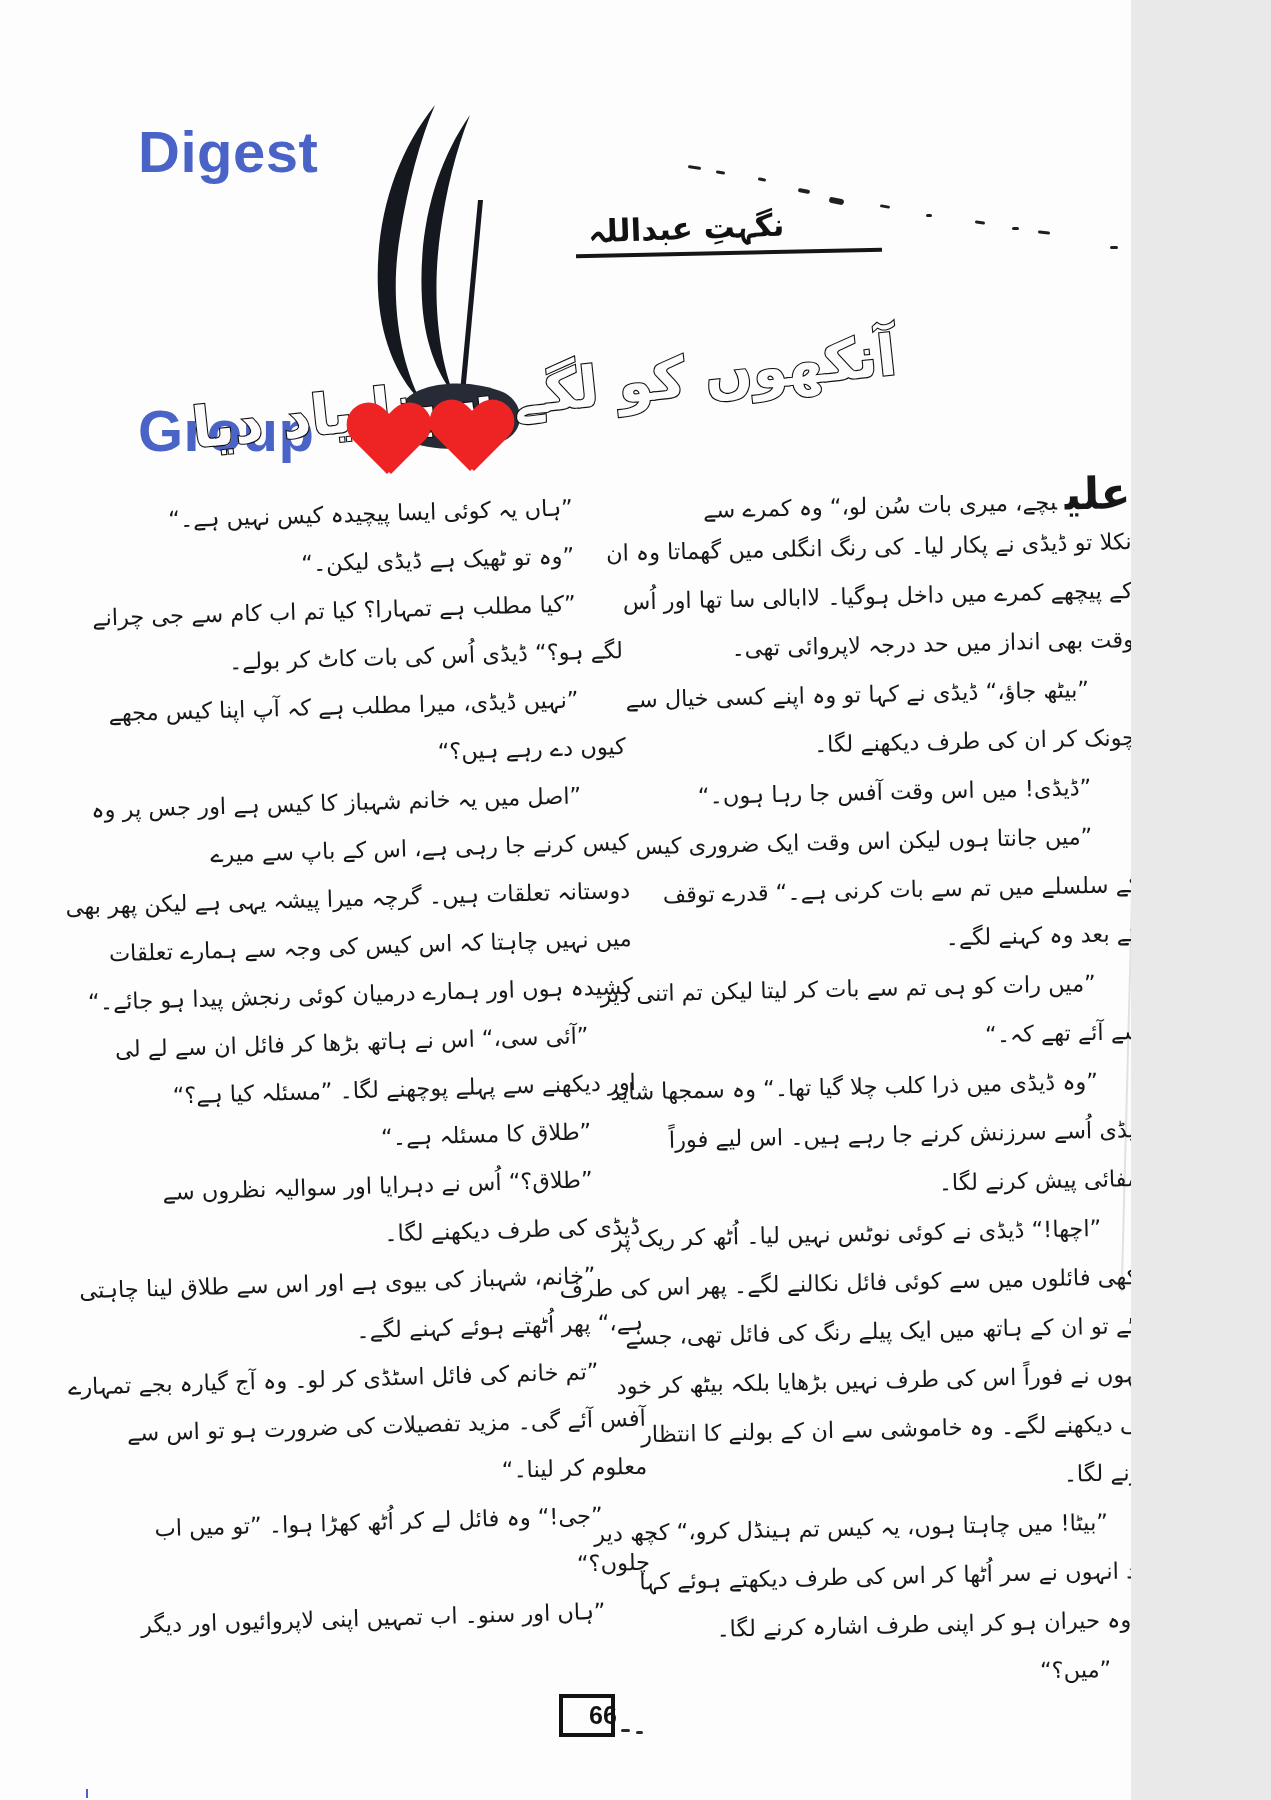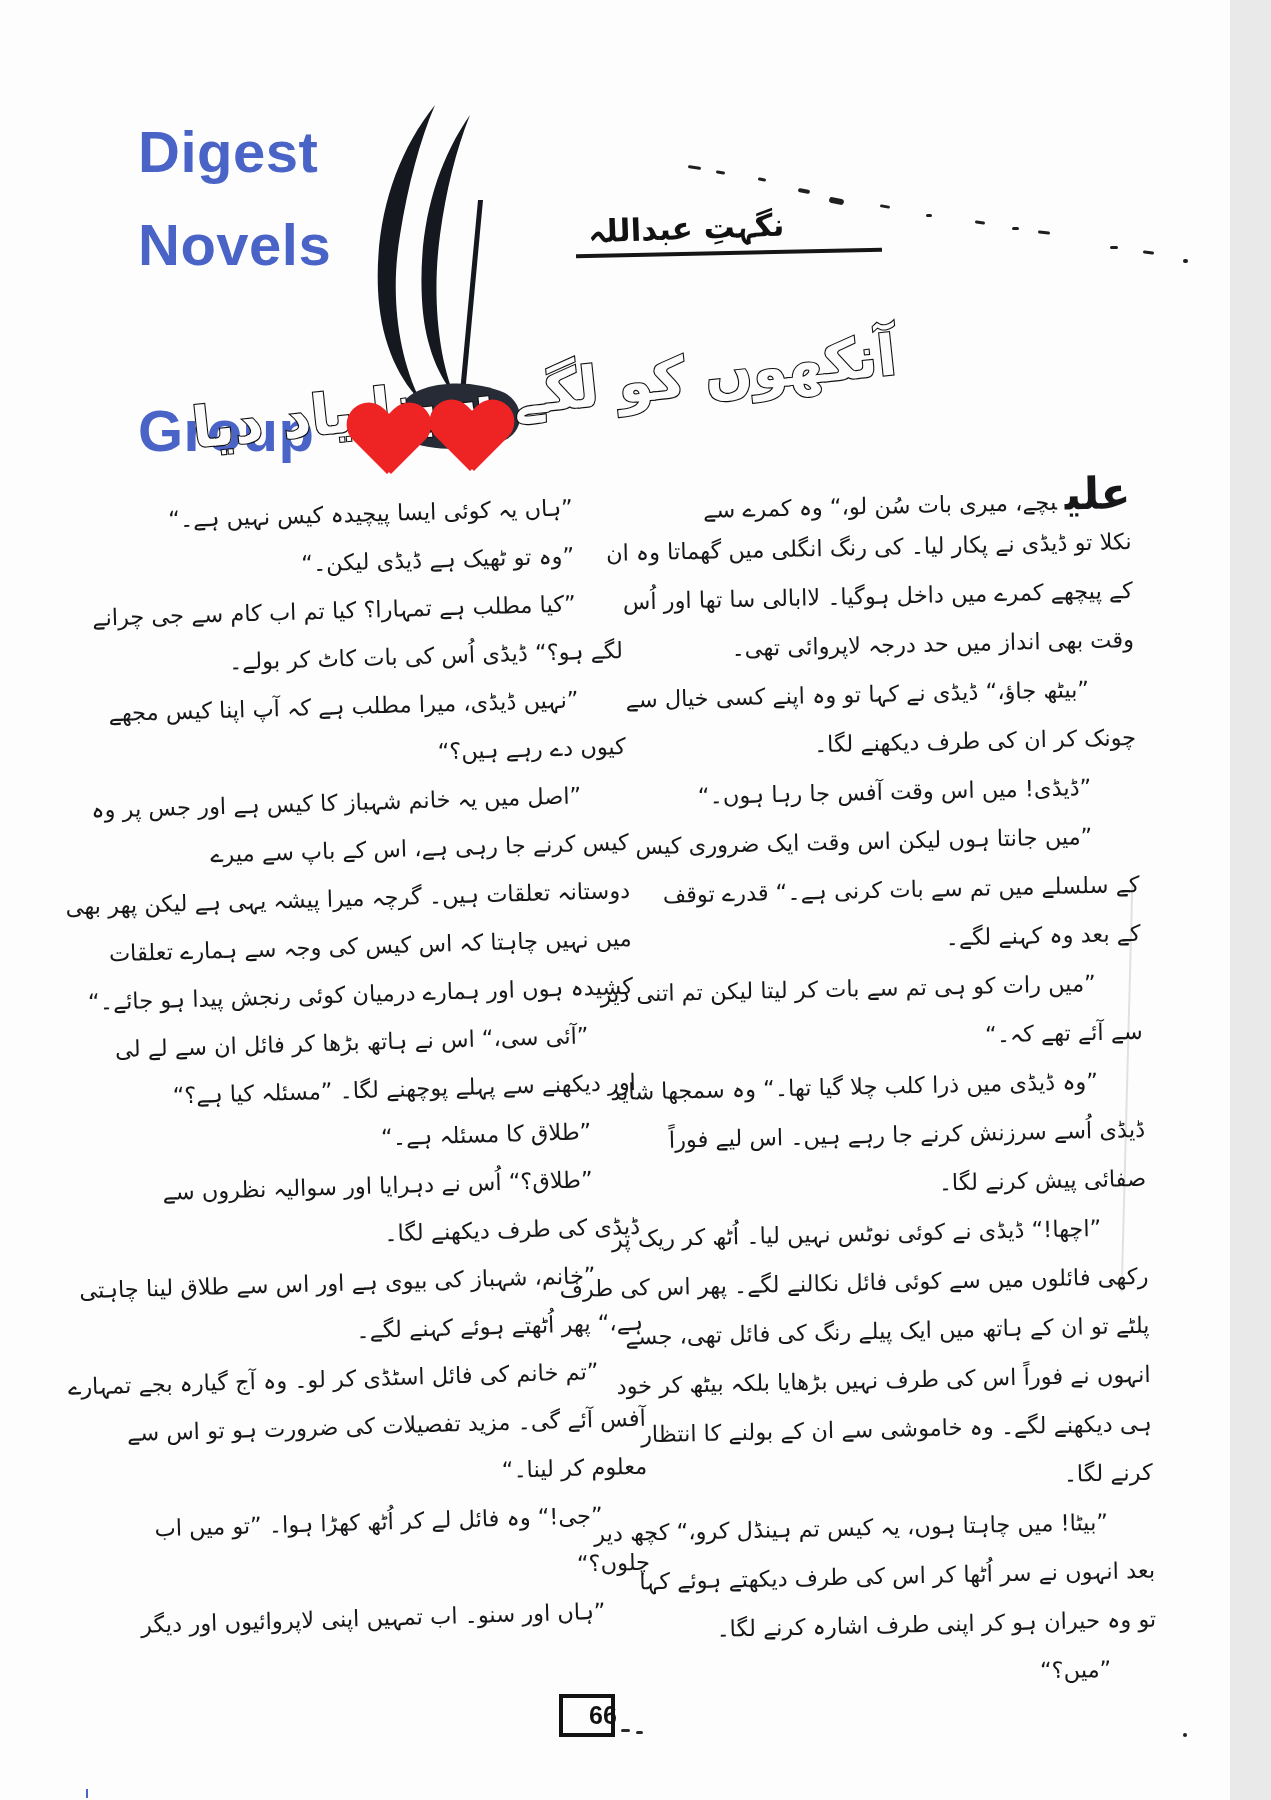--- a/index.html
+++ b/index.html
@@ -1,17 +1,17 @@
 <!DOCTYPE html>
 <html lang="ur"><head>
 <meta charset="utf-8">
 <style>
   html,body{margin:0;padding:0;}
   body{width:1271px;height:1800px;background:#e9e9e9;}
-  .page{position:relative;width:1230px;height:1800px;background:#fdfdfd;overflow:hidden;
+  .page{position:relative;width:1131px;height:1800px;background:#fdfdfd;overflow:hidden;
         font-family:"DejaVu Sans",sans-serif;}
 
   
   .watermark-line{position:absolute;left:138px;font-family:"Liberation Sans",sans-serif;
         font-size:58px;font-weight:600;color:#4a63c6;letter-spacing:.5px;z-index:2;}
   .wm1{top:118px}.wm2{top:211px}.wm3{top:304px}.wm4{top:397px}
 
   
   .heart{position:absolute;width:84px;height:80px;z-index:6;}
   .heart::before,.heart::after{content:"";position:absolute;top:0;width:44px;height:70px;
@@ -52,21 +52,20 @@
   .crease{position:absolute;left:1126px;top:884px;width:2px;height:408px;
         background:rgba(40,40,40,.13);transform:rotate(1.5deg);}
   .blue-tick{position:absolute;left:86px;top:1789px;width:2px;height:9px;background:#4a63c6;}
 </style>
 </head>
 <body>
 
 <div class="page">
 
   <div class="watermark-line wm1">Digest</div>
-  <div class="watermark-line wm2">Novels</div>
   <div class="watermark-line wm4">Group</div>
   <div class="heart h1"></div>
   <div class="heart h2"></div>
 
   <svg class="swash" viewBox="0 0 210 350">
     <path fill="#15181f" d="M 85 5 C 45 55 25 120 28 190 C 30 235 45 275 70 300 C 48 255 40 195 50 135 C 58 85 70 40 85 5 Z"></path>
     <path fill="#15181f" d="M 120 15 C 85 65 68 130 72 200 C 74 240 86 272 104 295 C 88 255 82 195 90 135 C 96 90 106 50 120 15 Z"></path>
     <path fill="#15181f" d="M 128 100 L 133 100 L 114 305 L 109 303 Z"></path>
     <path fill="#262b36" d="M 70 290 C 45 300 40 325 55 340 C 80 352 130 352 155 340 C 175 330 175 305 155 293 C 130 282 95 280 70 290 Z"></path>
   </svg>

